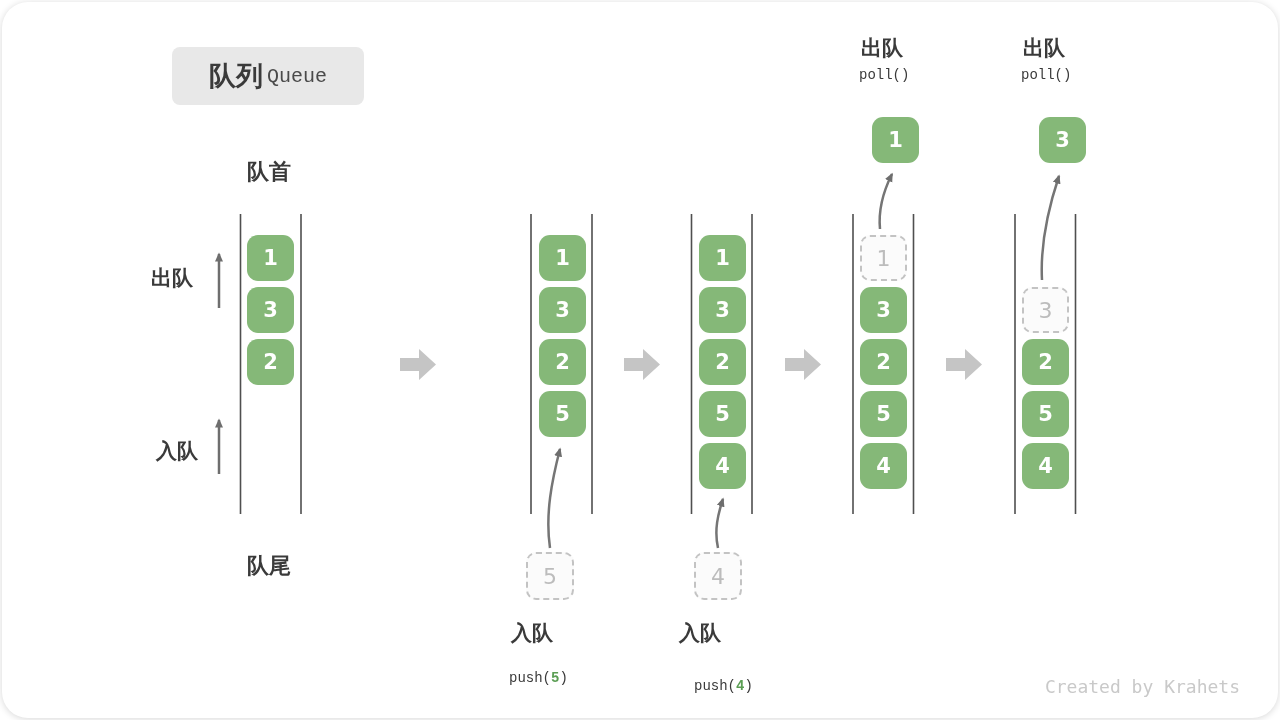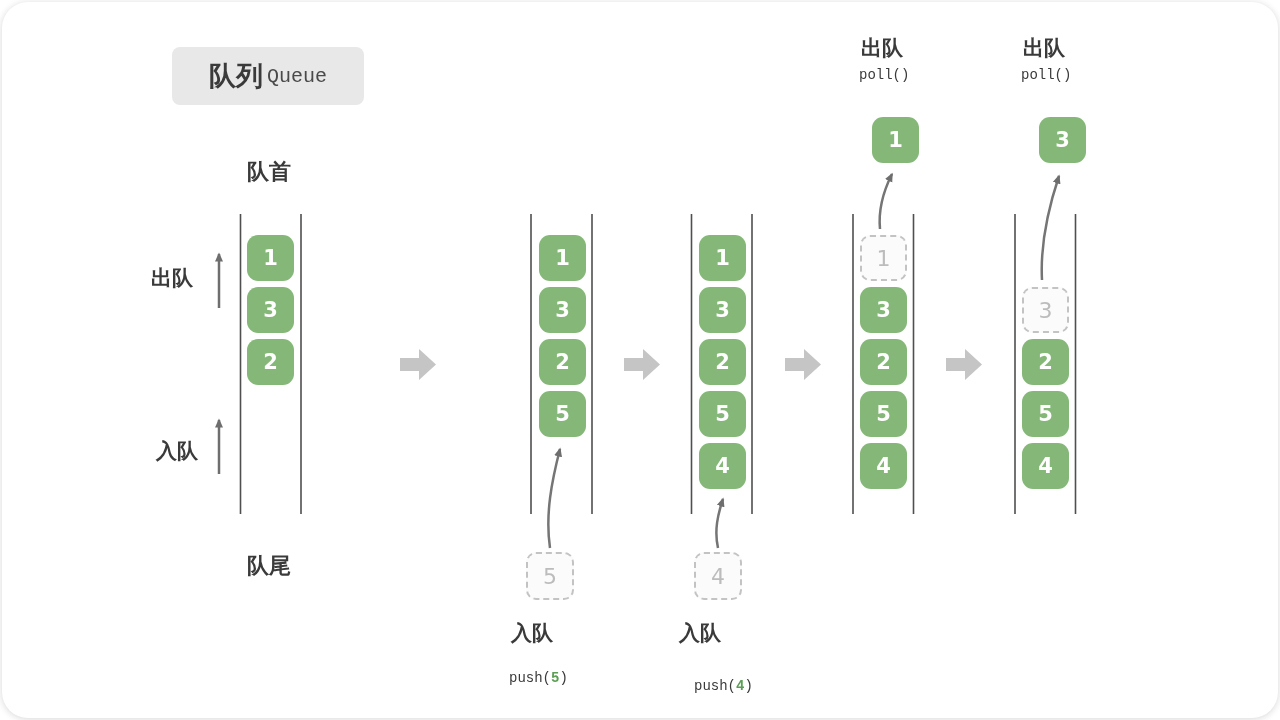--- a/index.html
+++ b/index.html
@@ -121,14 +121,15 @@
   <div class="cell" style="left:858px; top:441px;">4</div>
 
   <div class="op-name" style="left:1021px; top:32px;">出队</div>
   <div class="op-code" style="left:1019px; top:65px;">poll()</div>
   <div class="cell" style="left:1037px; top:115px;">3</div>
   <div class="cell dashed" style="left:1020px; top:285px;">3</div>
   <div class="cell" style="left:1020px; top:337px;">2</div>
   <div class="cell" style="left:1020px; top:389px;">5</div>
   <div class="cell" style="left:1020px; top:441px;">4</div>
 
+  <div class="watermark">Created by Krahets</div>
 
 </div>
 
 </body></html>

